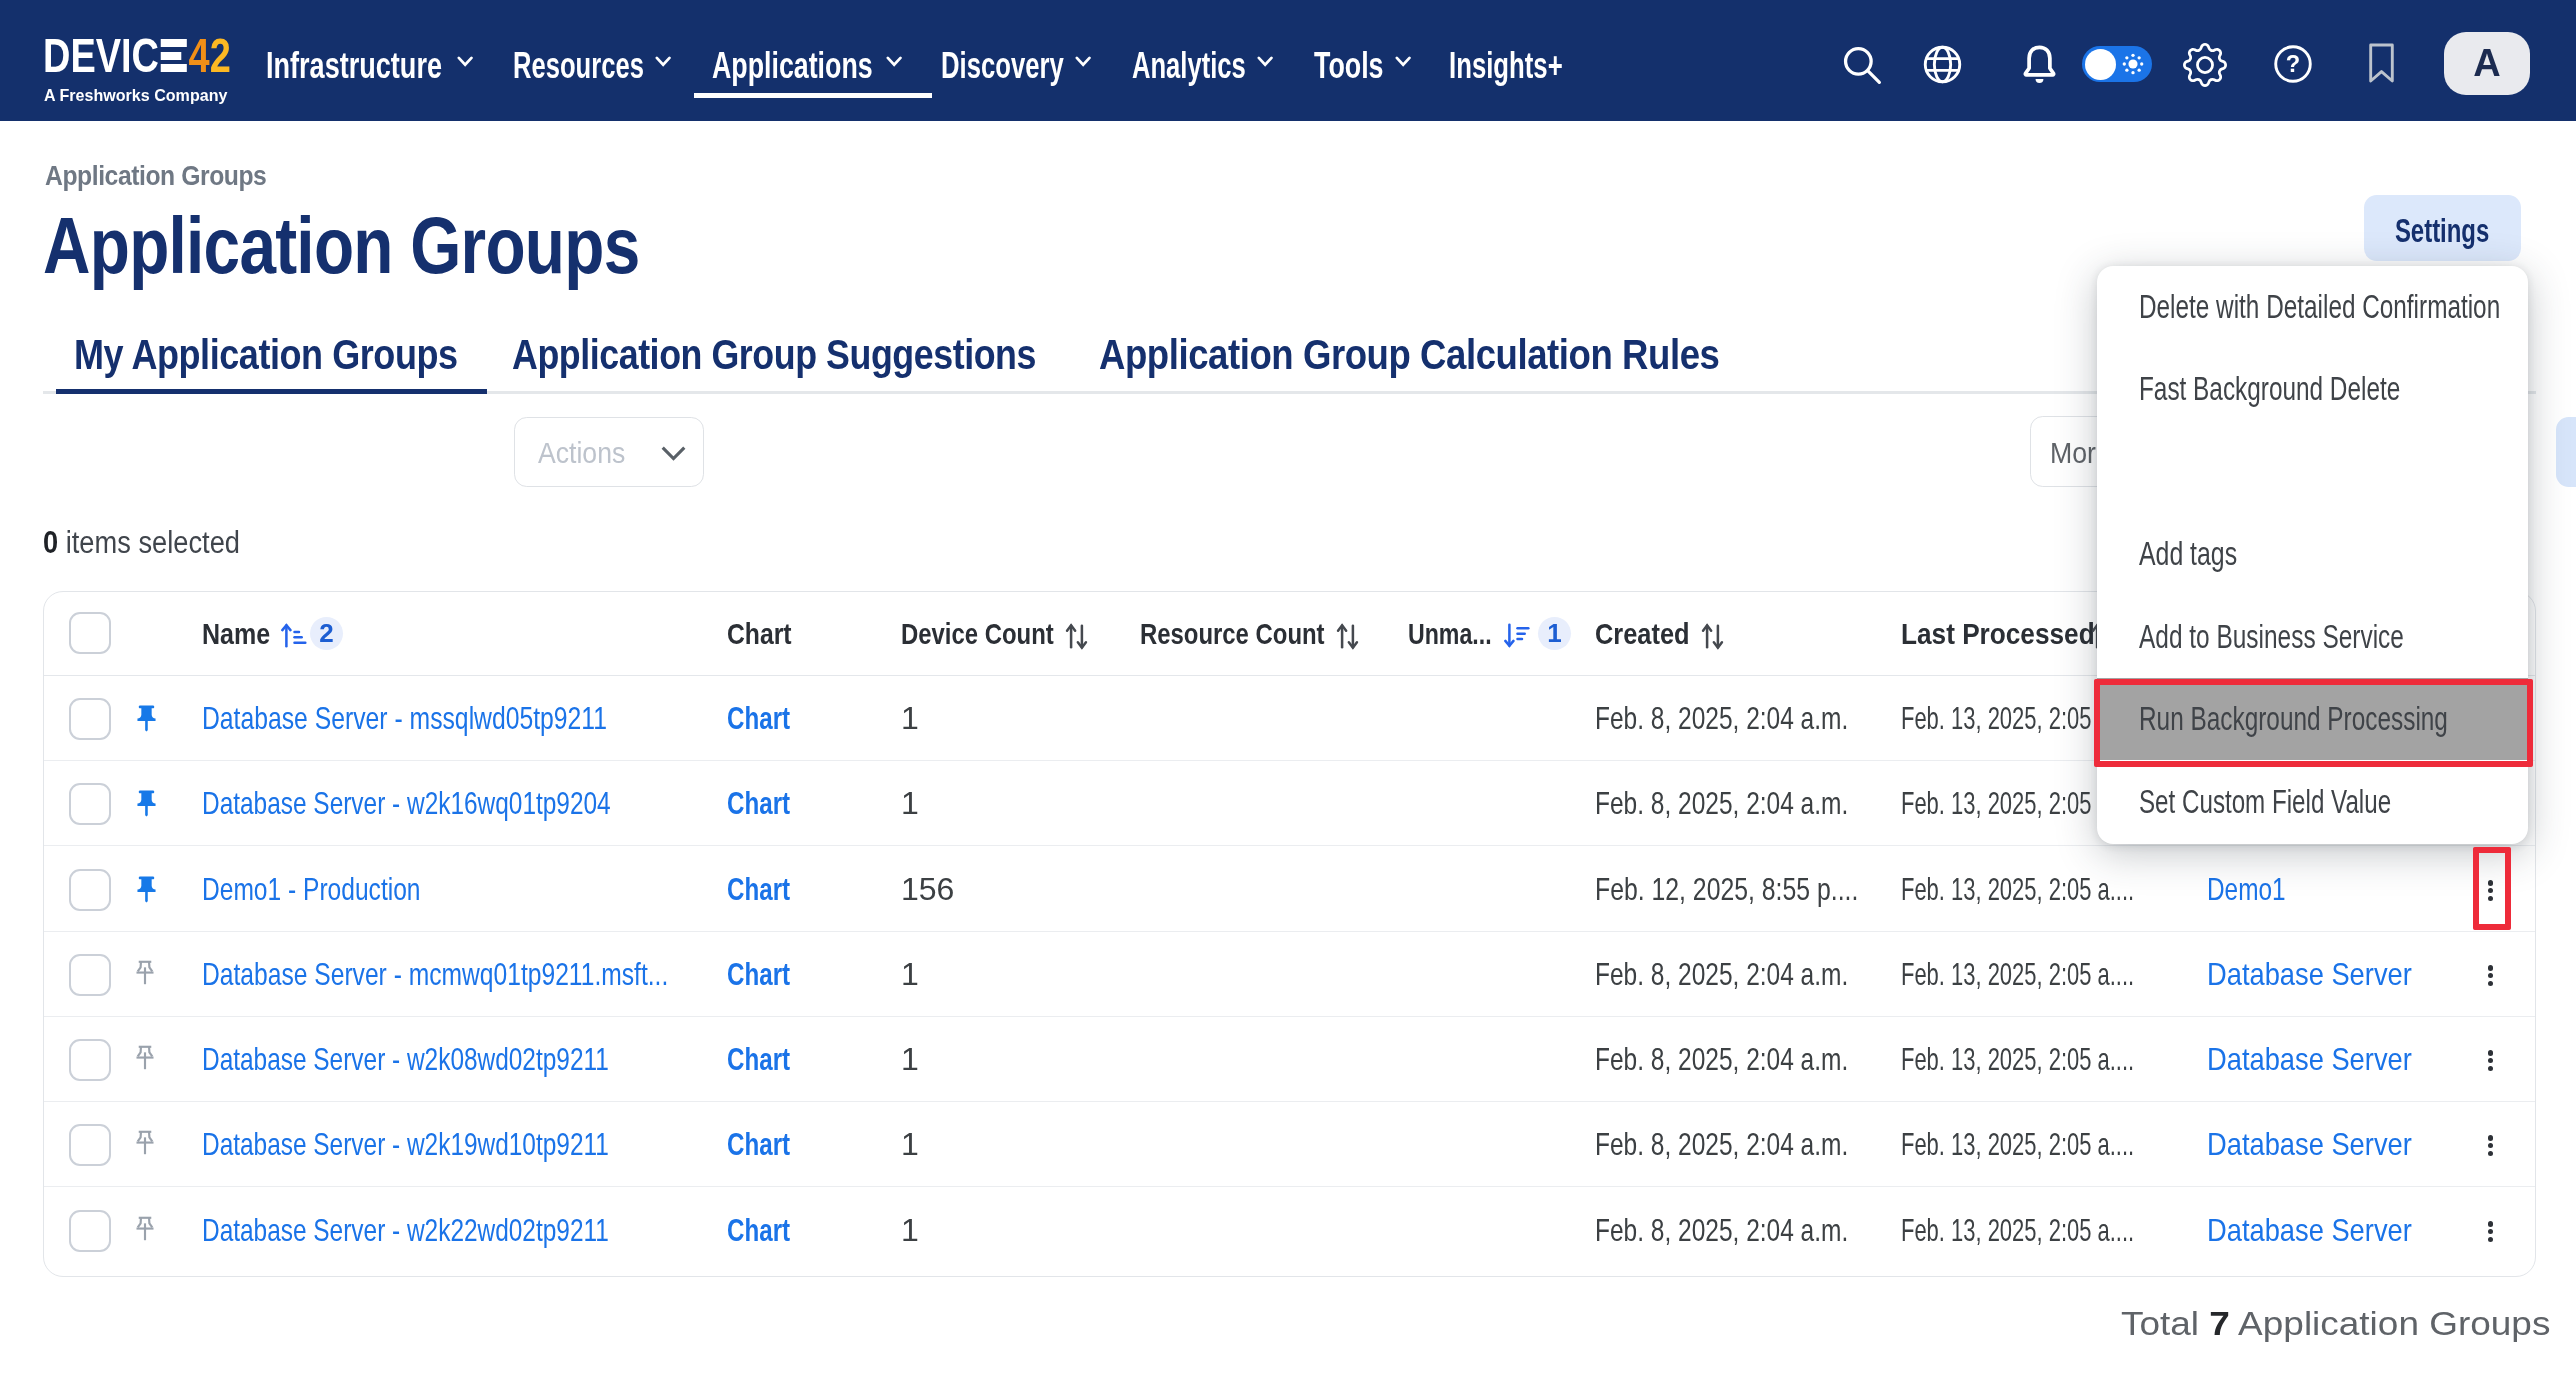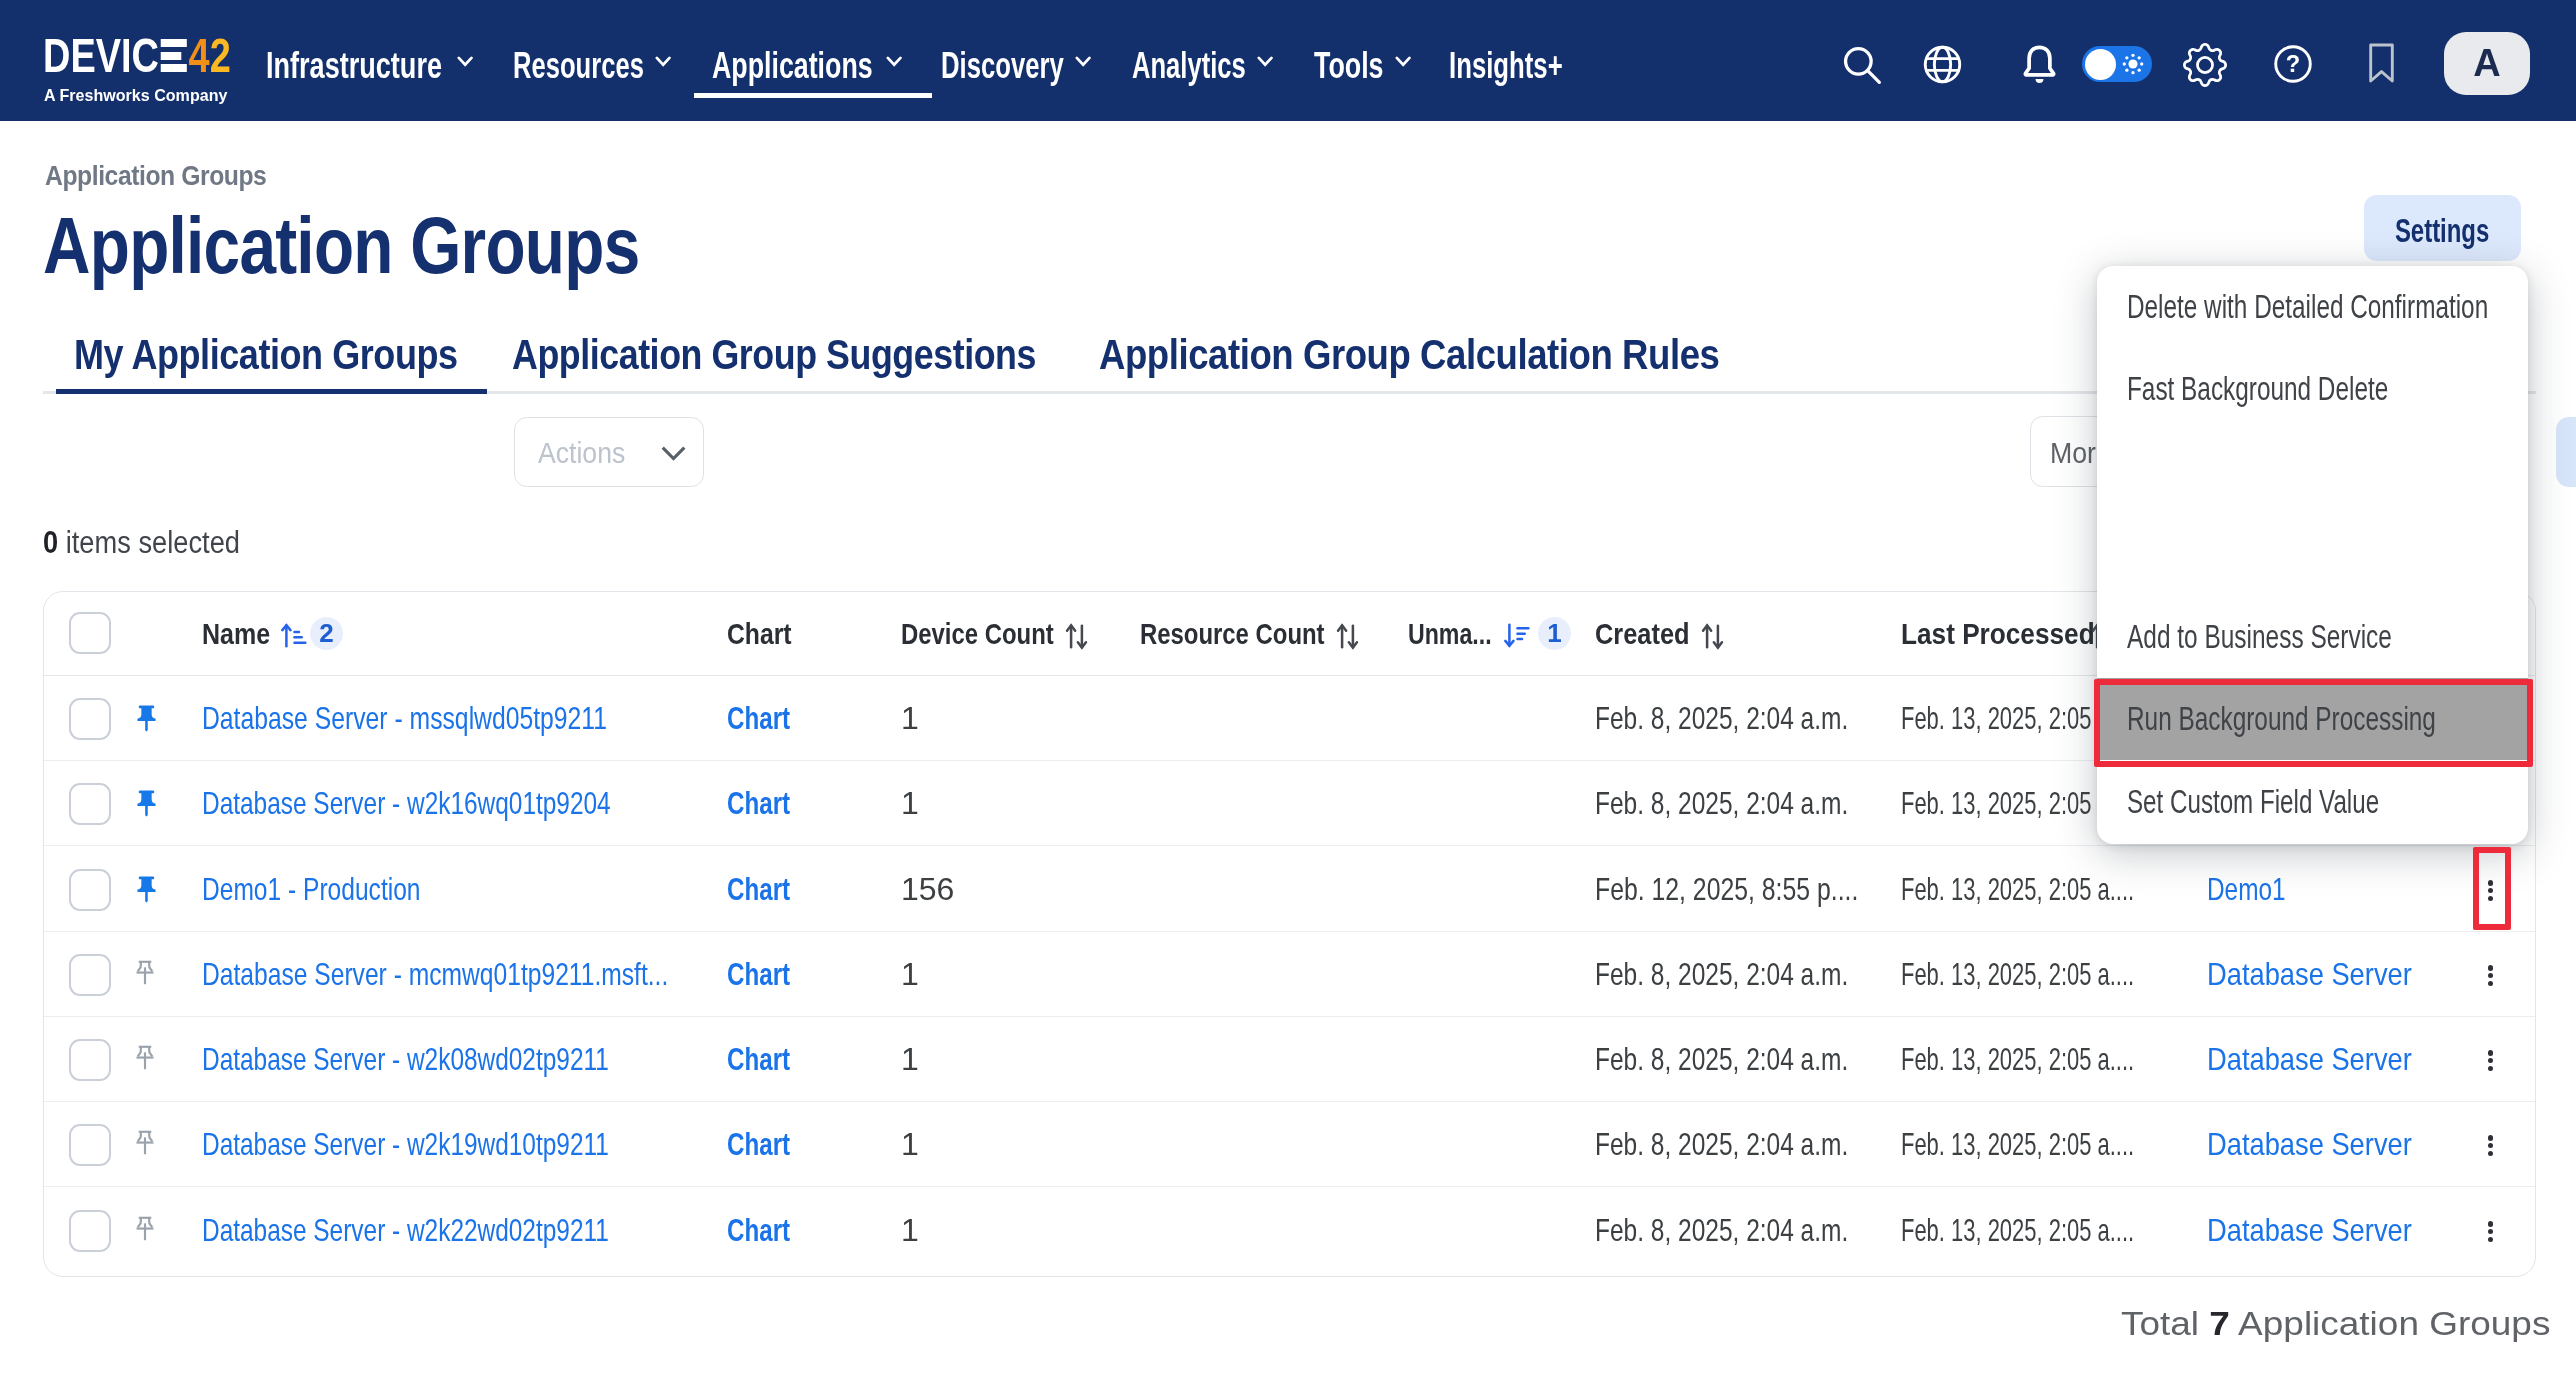--- a/index.html
+++ b/index.html
@@ -50,21 +50,21 @@
 .cell { position:absolute; font-size:32px; color:#3c4043; white-space:nowrap; top:0; height:85px; line-height:85px; transform-origin:left center; }
 .lnk { color:#1a73e8; }
 .chartlnk { color:#1a73e8; font-weight:600; }
 .dots { position:absolute; left:2444px; }
 .dots i { display:block; width:5.4px; height:5.4px; border-radius:50%; background:#2d3137; margin:2.3px 0; }
 
 
 #menu { position:absolute; left:2097px; top:266px; width:431px; height:578px; background:#fff;
   border-radius:16.3px; box-shadow:0 9px 40px rgba(40,50,60,.28), 0 1.8px 9px rgba(40,50,60,.12); z-index:30;}
 .mi { position:absolute; left:0; width:100%; height:82px; font-size:33px; color:#3f4348;
-  display:flex; align-items:center; padding-left:30px; white-space:nowrap;}
+  display:flex; align-items:center; padding-left:42px; white-space:nowrap;}
 .mi span { transform-origin:left center; display:inline-block; }
 .mi.hl { background:#a3a3a3; }
 .redbox { position:absolute; border:6.3px solid #ee2b3a; z-index:40; border-radius:1.8px;}
 
 .srt { position:absolute; top:30px; }
 .badge { position:absolute; top:24.5px; width:33px; height:33px; border-radius:50%; background:#e8eefc;
   color:#1d5ed2; font-size:26px; font-weight:700; text-align:center; line-height:33px;}
 #total { position:absolute; right:26px; top:1305px; font-size:33px; color:#5f6368; transform-origin:right center; }
 #total b { color:#26282b; }
 
@@ -433,20 +433,23 @@
   </div>
 </div>
 
 <div id="menu">
   <div class="mi" id="mi1" style="top:0px;">
         <span>Delete with Detailed Confirmation</span>
       </div>
   <div class="mi" id="mi2" style="top:82px;">
         <span>Fast Background Delete</span>
       </div>
+  <div class="mi" id="mi4" style="top:247px;">
+        <span>Add tags</span>
+      </div>
   <div class="mi" id="mi5" style="top:330px;">
         <span>Add to Business Service</span>
       </div>
   <div class="mi hl" id="mi6" style="top:412px;">
         <span>Run Background Processing</span>
       </div>
   <div class="mi" id="mi7" style="top:495px;">
         <span>Set Custom Field Value</span>
       </div>
 </div>

